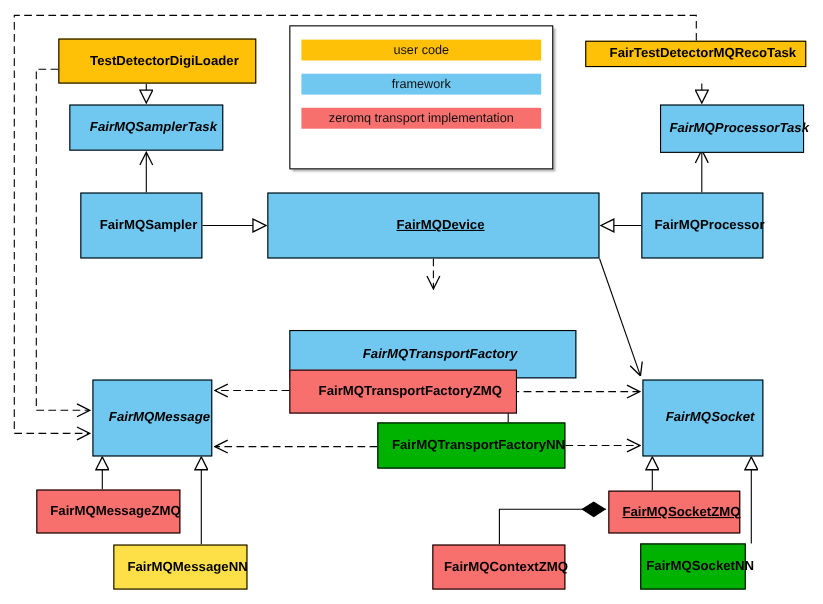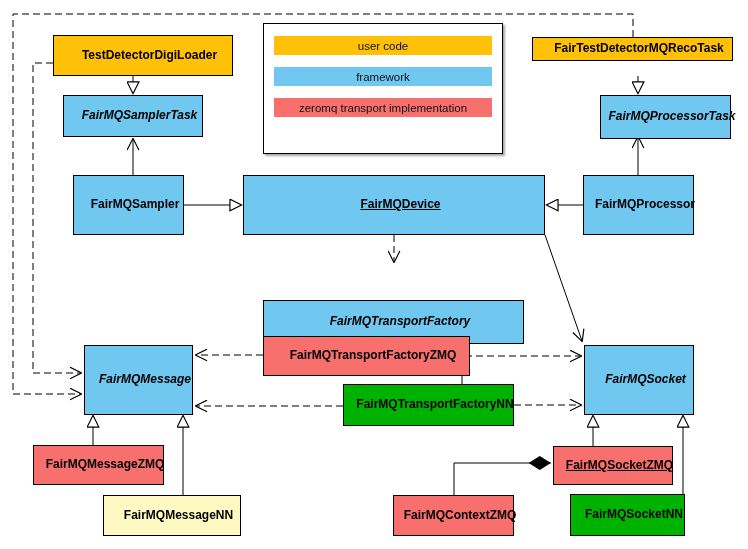--- a/index.html
+++ b/index.html
@@ -86,24 +86,24 @@
       <div class="node abstract" style="left: 600px; top: 95px; width: 131px; height: 44px; background: rgb(112, 200, 240);">FairMQProcessorTask</div>
       <div class="node" style="left: 73px; top: 175px; width: 111px; height: 60px; background: rgb(112, 200, 240);">FairMQSampler</div>
       <div class="node" style="left: 243px; top: 175px; width: 302px; height: 60px; background: rgb(112, 200, 240); text-decoration: underline;">FairMQDevice</div>
       <div class="node" style="left: 583px; top: 175px; width: 111px; height: 60px; background: rgb(112, 200, 240);">FairMQProcessor</div>
       <div class="node abstract" style="left: 263px; top: 264px; width: 261px; height: 44px; background: rgb(112, 200, 240); margin-top: 36px;">FairMQTransportFactory</div>
       <div class="node" style="left: 263px; top: 336px; width: 207px; height: 40px; background: rgb(248, 112, 110);">FairMQTransportFactoryZMQ</div>
       <div class="node" style="left: 343px; top: 384px; width: 171px; height: 42px; background: rgb(0, 178, 0);">FairMQTransportFactoryNN</div>
       <div class="node abstract" style="left: 84px; top: 345px; width: 109px; height: 70px; background: rgb(112, 200, 240);">FairMQMessage</div>
       <div class="node abstract" style="left: 584px; top: 345px; width: 110px; height: 70px; background: rgb(112, 200, 240);">FairMQSocket</div>
       <div class="node" style="left: 33px; top: 445px; width: 131px; height: 40px; background: rgb(248, 112, 110);">FairMQMessageZMQ</div>
-      <div class="node" style="left: 103px; top: 495px; width: 138px; height: 41px; background: #fef9c3; text-align: center;">FairMQMessageNN</div>
+      <div class="node" style="left: 103px; top: 495px; width: 122px; height: 41px; background: #fde047; text-align: center;">FairMQMessageNN</div>
       <div class="node" style="left: 393px; top: 495px; width: 121px; height: 41px; background: rgb(248, 112, 110);">FairMQContextZMQ</div>
       <div class="node" style="left: 553px; top: 446px; width: 120px; height: 39px; background: rgb(248, 112, 110); text-decoration: underline;">FairMQSocketZMQ</div>
-      <div class="node" style="left: 570px; top: 494px; width: 115px; height: 42px; background: rgb(0, 178, 0);">FairMQSocketNN</div>
+      <div class="node" style="left: 582px; top: 494px; width: 96px; height: 42px; background: rgb(0, 178, 0);">FairMQSocketNN</div>
     </div>
 
   <div id="legend">
       <div class="legend-item" style="background: rgb(255, 193, 7);">user code</div>
       <div class="legend-item" style="background: rgb(112, 200, 240);">framework</div>
       <div class="legend-item" style="background: rgb(248, 112, 110);">zeromq transport implementation</div>
     </div>
 </div>
 
 </body></html>

